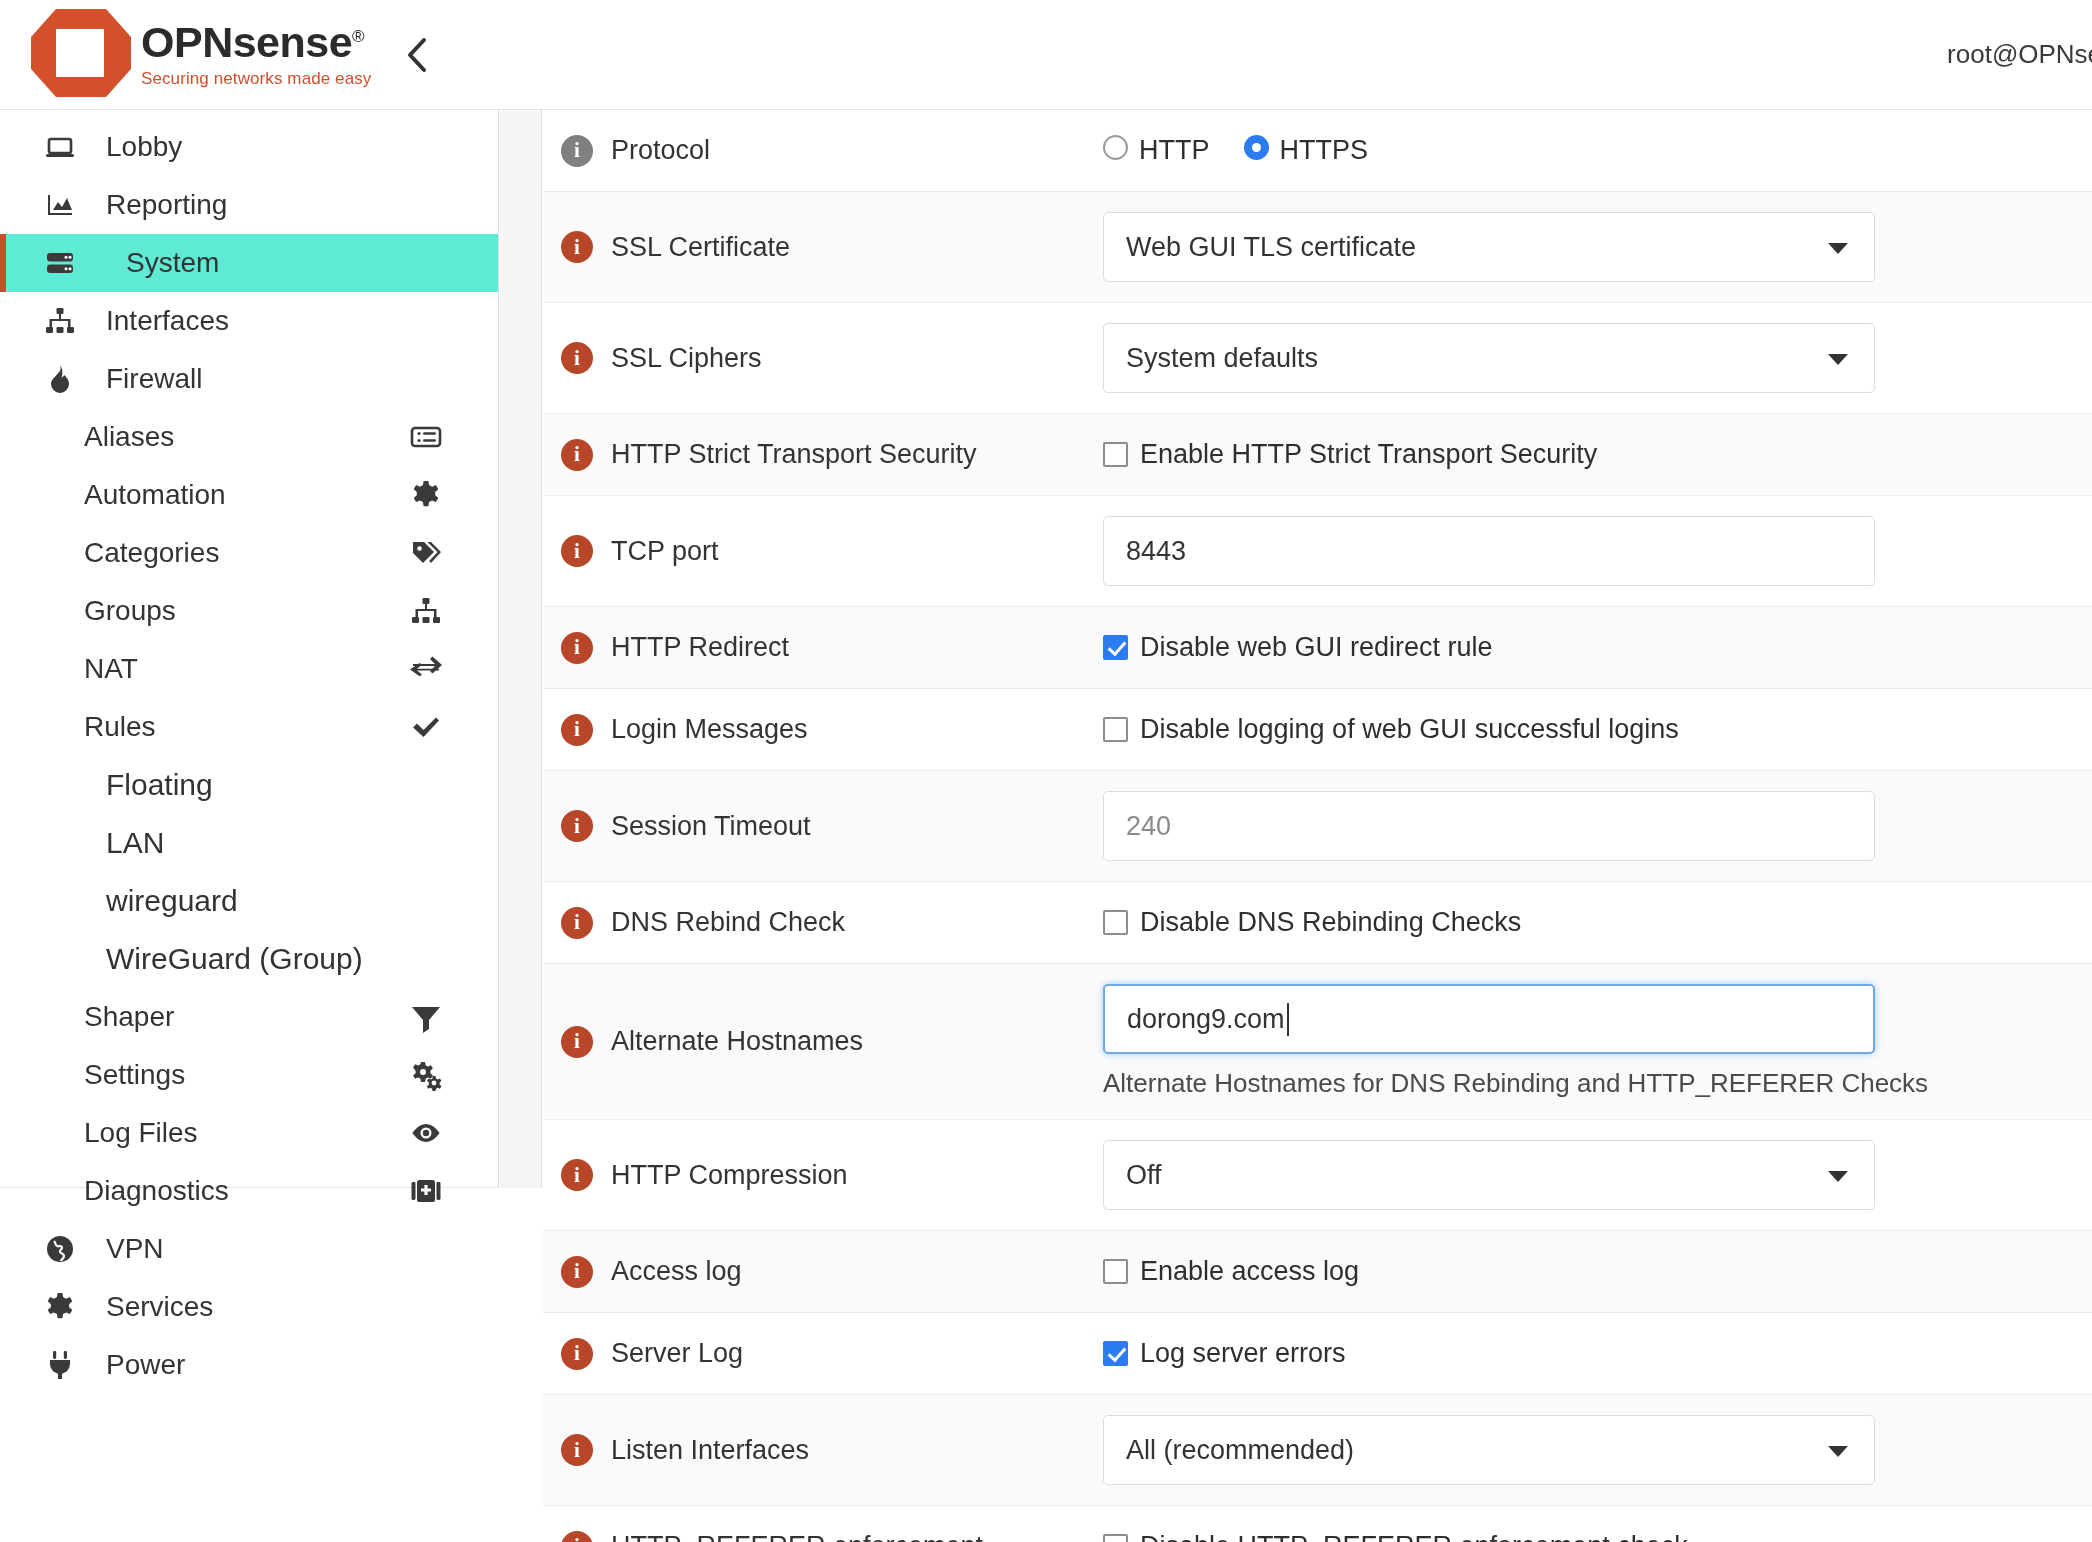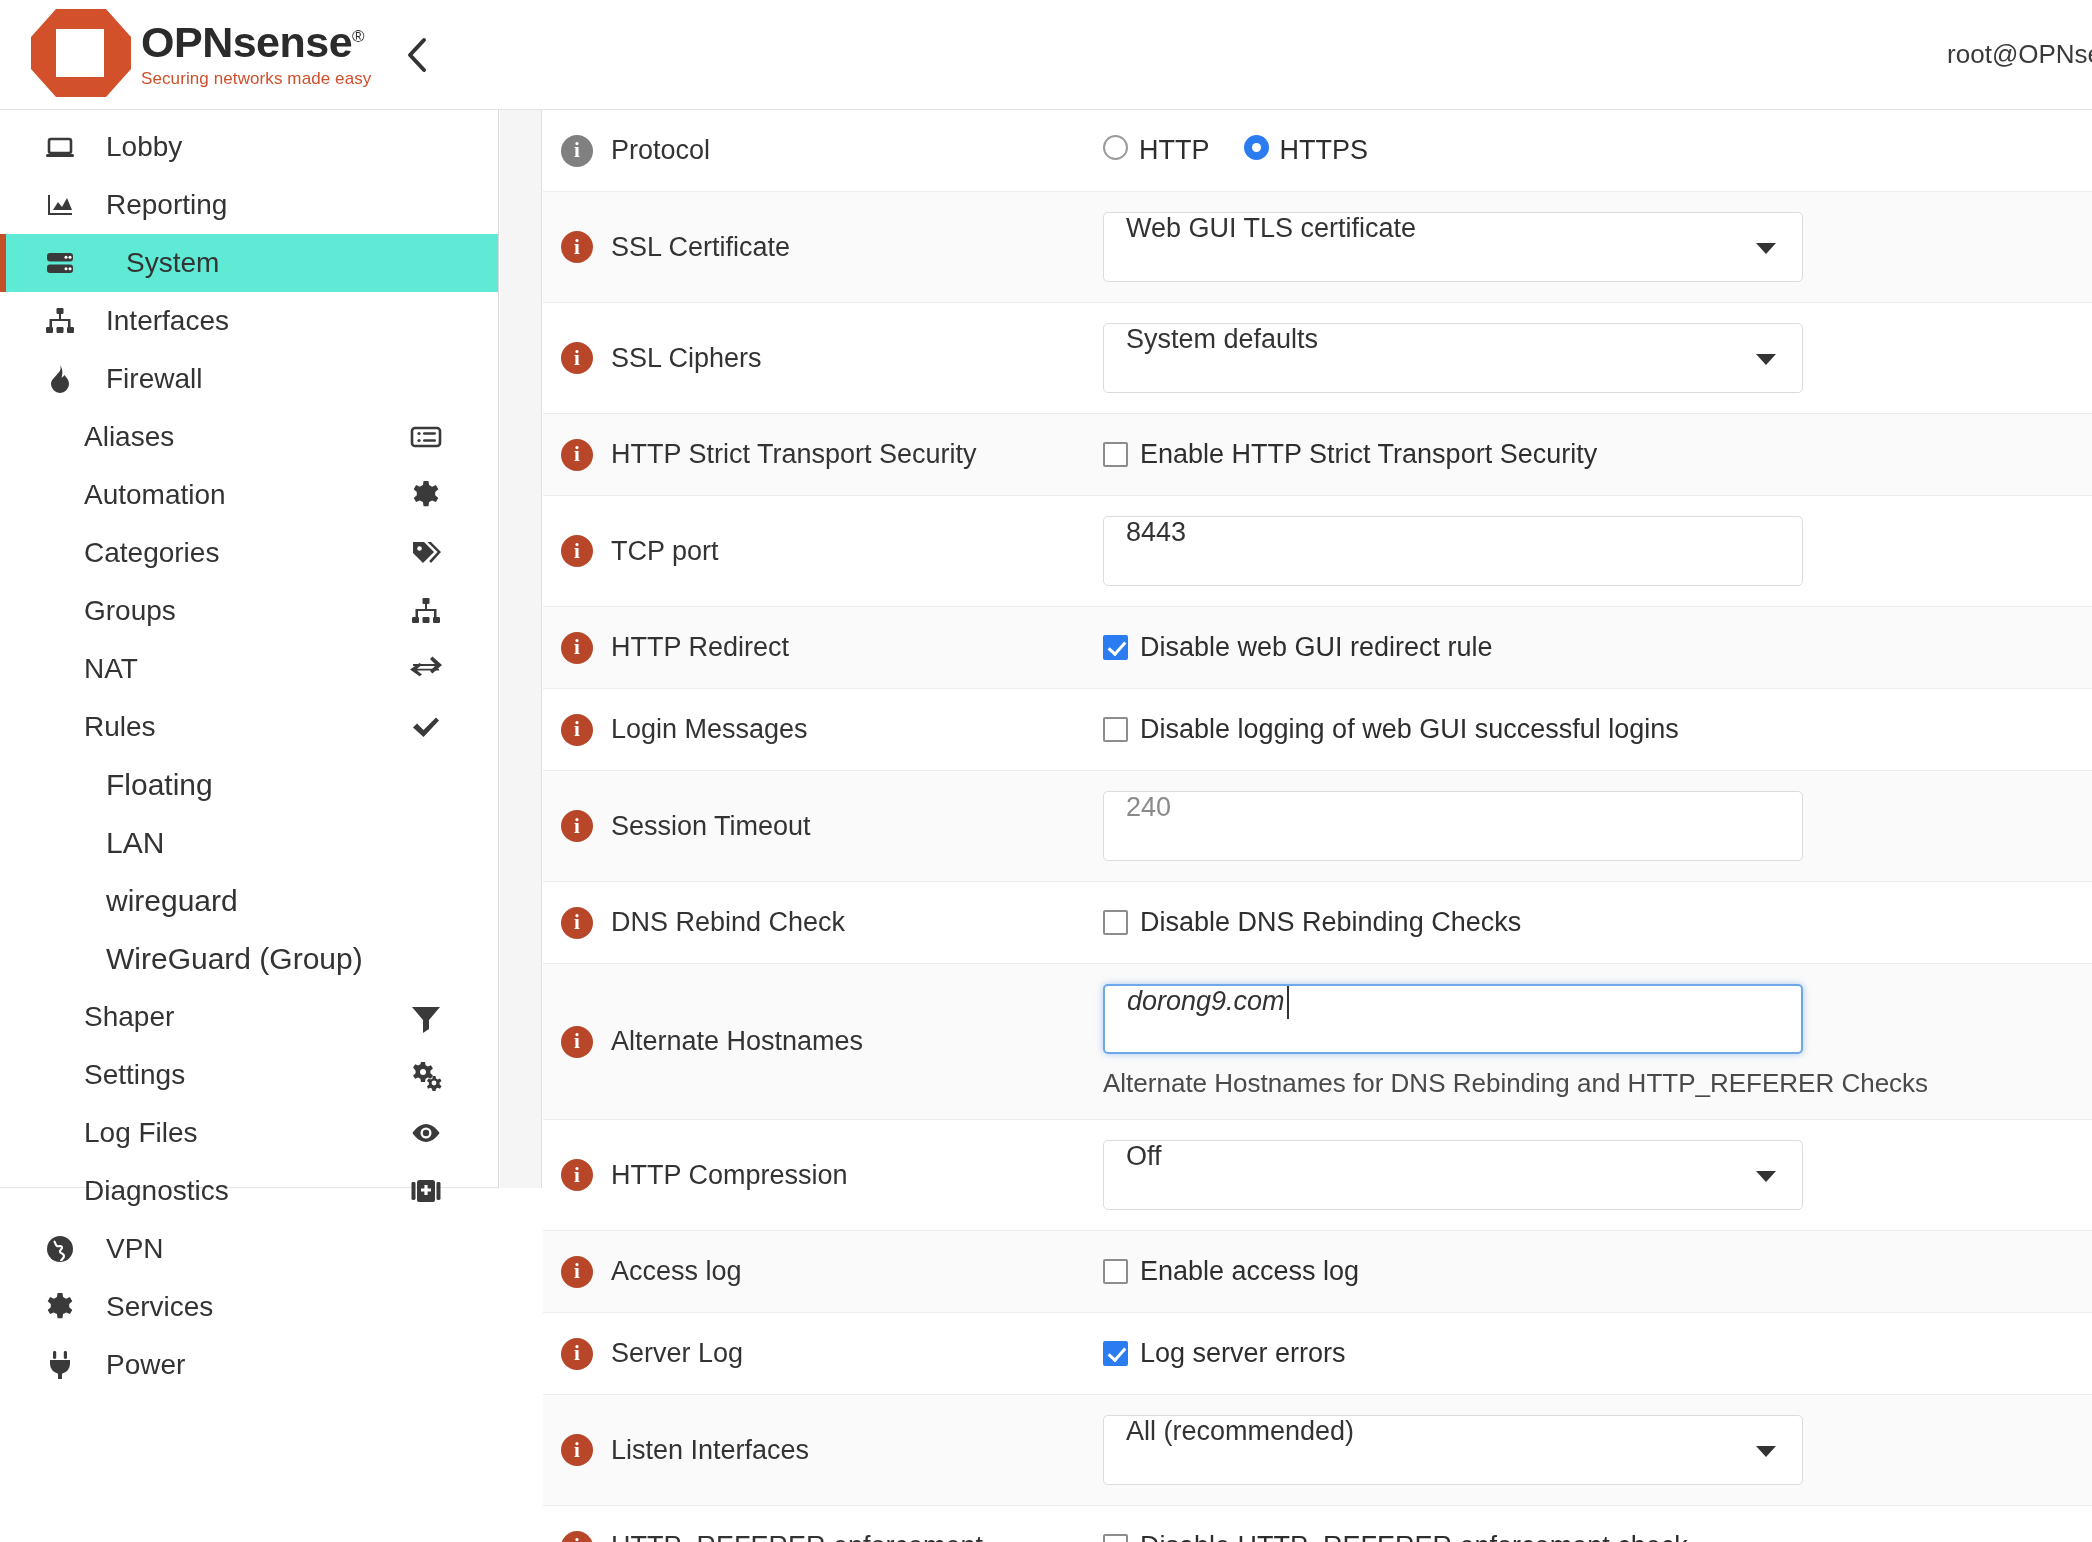--- a/index.html
+++ b/index.html
@@ -135,37 +135,36 @@
     display: inline-block; position: relative;
   }
   .checkbox.on { background: #2b7cf0; border-color: #2b7cf0; }
   .checkbox.on::after {
     content: ""; position: absolute; left: 7px; top: 1px;
     width: 7px; height: 14px; border: solid #fff;
     border-width: 0 3px 3px 0; transform: rotate(42deg);
   }
 
   .ctrl {
-    width: 700px; height: 70px;
+    width: 772px; height: 70px;
     border: 1px solid #dcdcdc; border-radius: 5px;
-    background: #fff; display: flex; 
+    background: #fff; display: flex; align-items: center;
     padding: 0 22px; font-size: 27px; color: #333;
     position: relative; cursor: pointer;
   }
   .ctrl.select::after {
     content: ""; position: absolute; right: 26px; top: 50%;
     margin-top: -4px;
     border-left: 10px solid transparent; border-right: 10px solid transparent;
     border-top: 11px solid #333;
   }
   .ctrl.input { cursor: text; }
   .ctrl.input.focused {
     border: 2px solid #6fa8e8;
     box-shadow: 0 0 7px rgba(100,160,230,.55);
-    font-style: italic;
   }
   .ctrl .placeholder { color: #8a8a8a; }
   .caret {
     display: inline-block; width: 2px; height: 33px;
     background: #333; margin-left: 2px;
   }
   .help-text {
     font-size: 26px; color: #4a4a4a; margin-top: 14px; white-space: nowrap;
   }
 </style>

